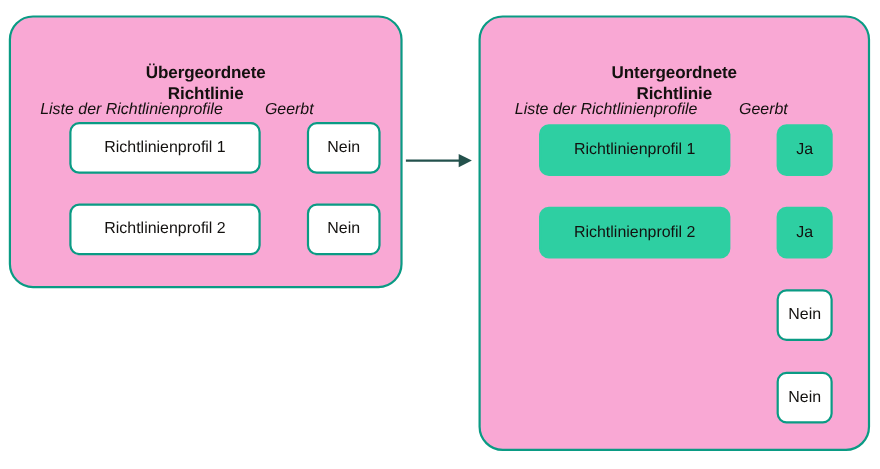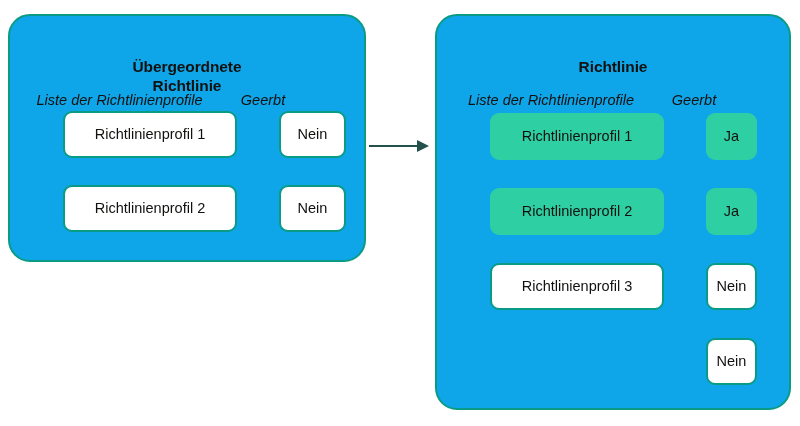--- a/index.html
+++ b/index.html
@@ -22,21 +22,21 @@
     position: absolute;
     inset: 0;
   }
 
   
   .panel {
     position: absolute;
     box-sizing: border-box;
     border: 2px solid #0a9b84;
     border-radius: 22px;
-    background: #0ea5e9;
+    background: #f9a8d4;
   }
   .panel-parent {
     left: 8px;
     top: 14px;
     width: 358px;
     height: 248px;
   }
   .panel-child {
     left: 435px;
     top: 14px;
@@ -184,20 +184,21 @@
   <div class="arrow-wrap">
     <svg width="66" height="30" viewBox="0 0 66 30" xmlns="http://www.w3.org/2000/svg">
       <line x1="3" y1="15" x2="54" y2="15" stroke="#23514c" stroke-width="2.2"></line>
       <polygon points="51,9 63,15 51,21" fill="#23514c"></polygon>
     </svg>
   </div>
 
   <section class="panel panel-child">
 
     <h2 class="panel-title">
+      <span class="line">Untergeordnete</span>
       <span class="line">Richtlinie</span>
     </h2>
 
     <div class="col-headers">
       <span class="col-header col-header-profiles">Liste der Richtlinienprofile</span>
       <span class="col-header col-header-inherit">Geerbt</span>
     </div>
 
     <div class="rows">
 
@@ -205,21 +206,20 @@
         <div class="chip chip-profile filled">Richtlinienprofil 1</div>
         <div class="chip chip-inherit filled">Ja</div>
       </div>
 
       <div class="row row-1">
         <div class="chip chip-profile filled">Richtlinienprofil 2</div>
         <div class="chip chip-inherit filled">Ja</div>
       </div>
 
       <div class="row row-2">
-        <div class="chip chip-profile">Richtlinienprofil 3</div>
         <div class="chip chip-inherit">Nein</div>
       </div>
 
       <div class="row row-3">
         <div class="chip chip-inherit">Nein</div>
       </div>
 
     </div>
   </section>
 

